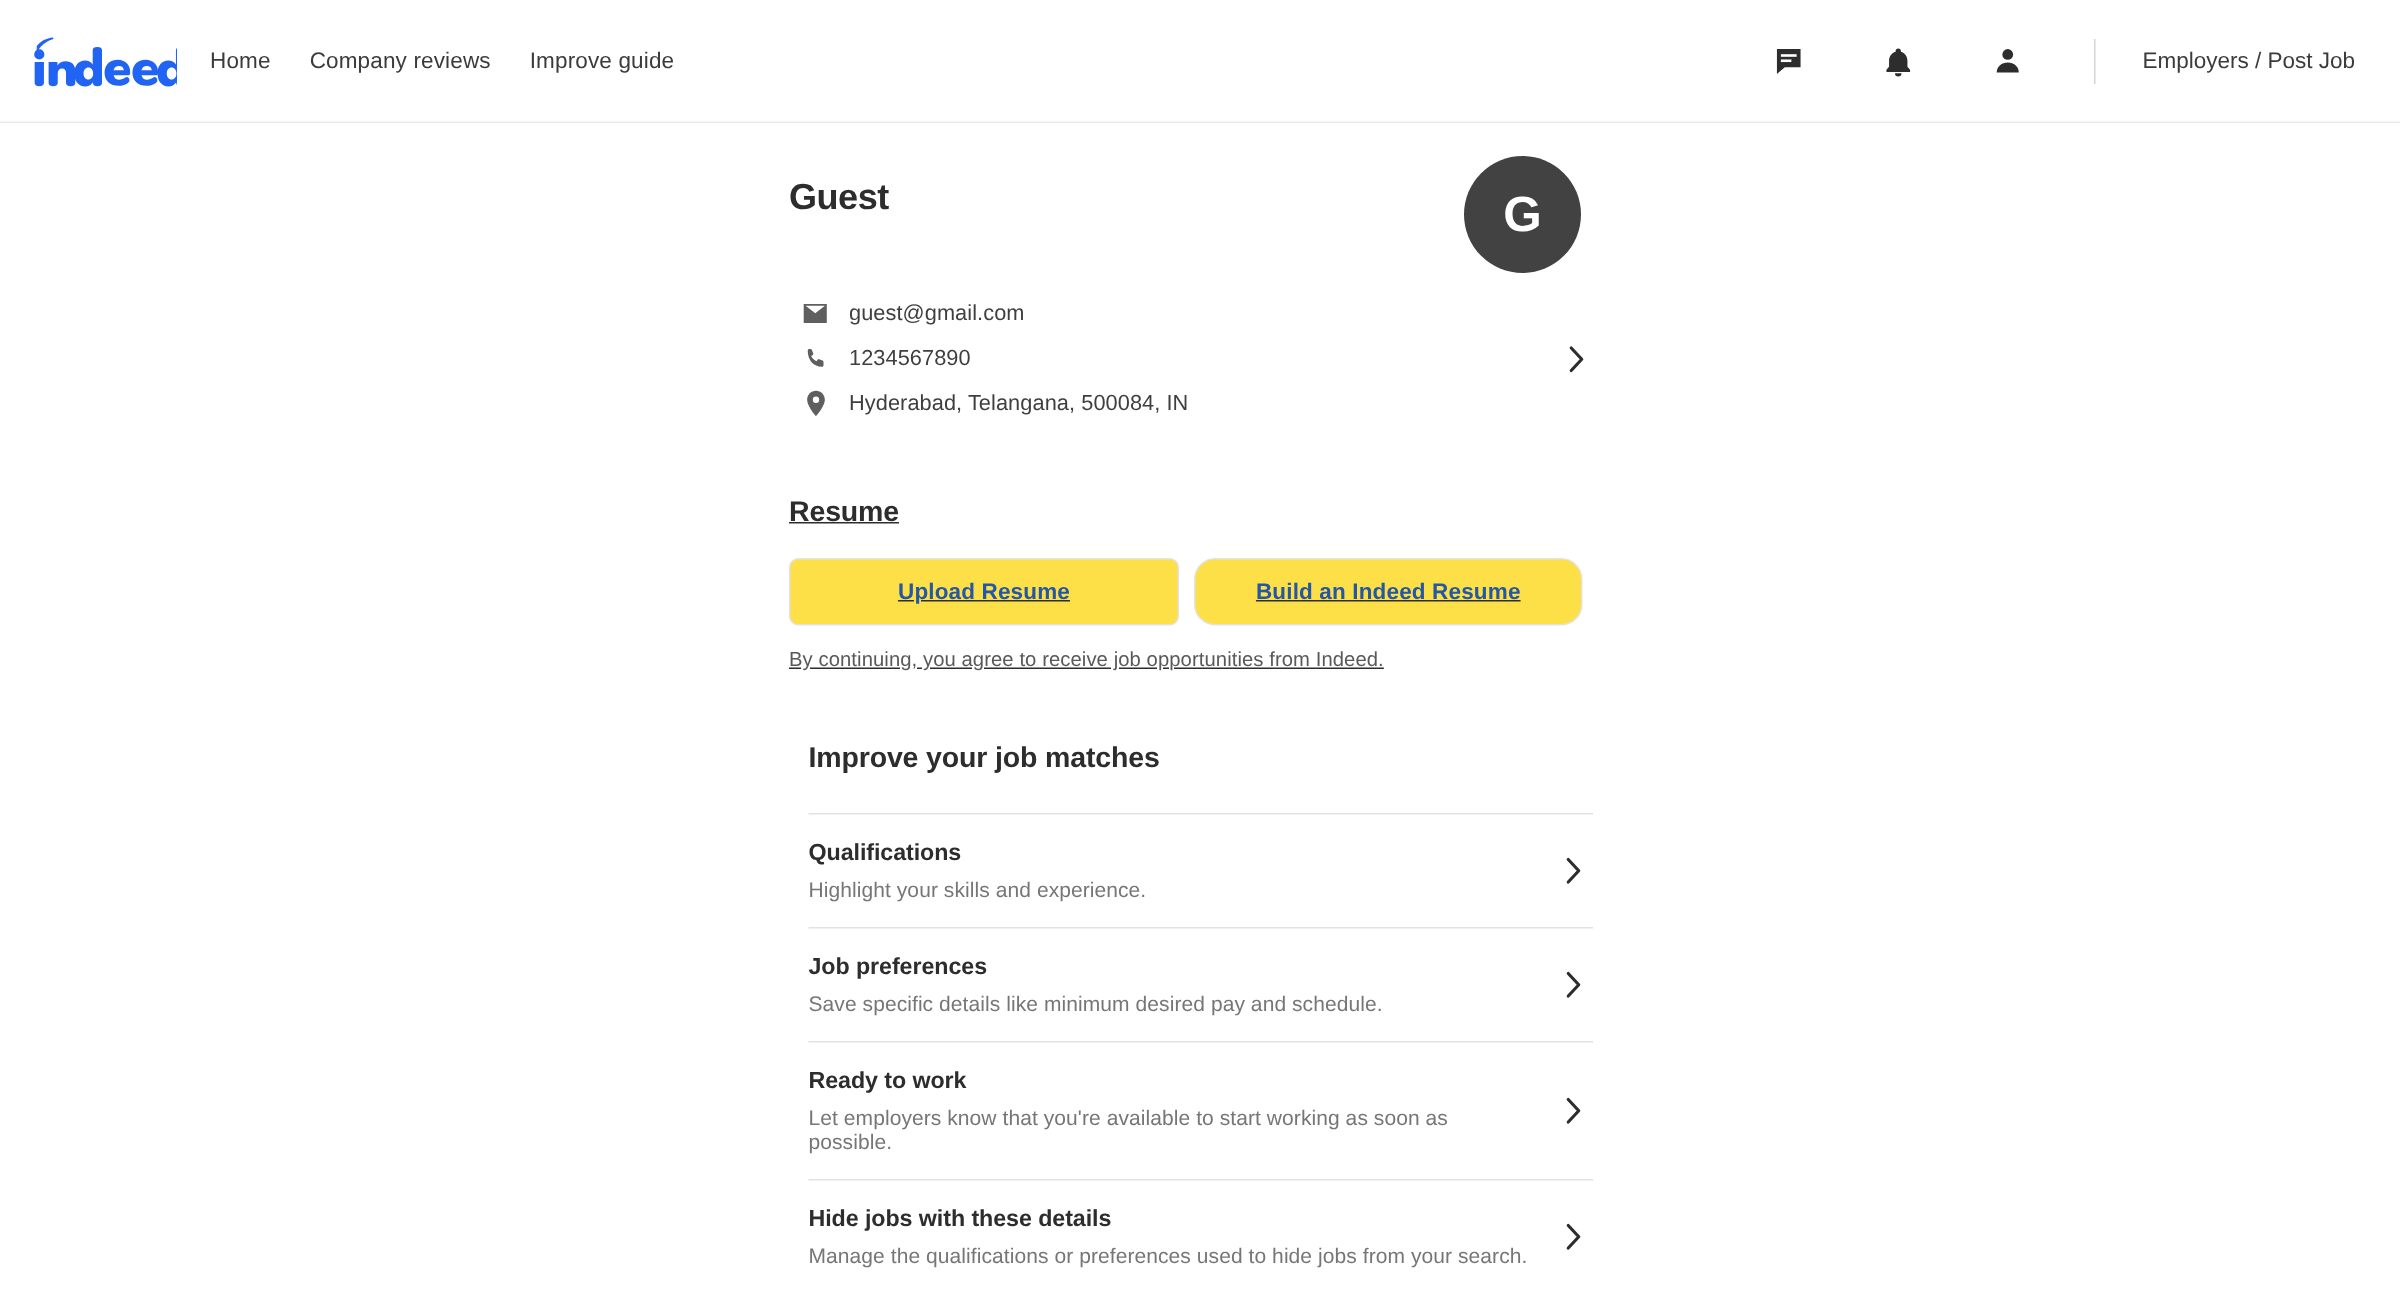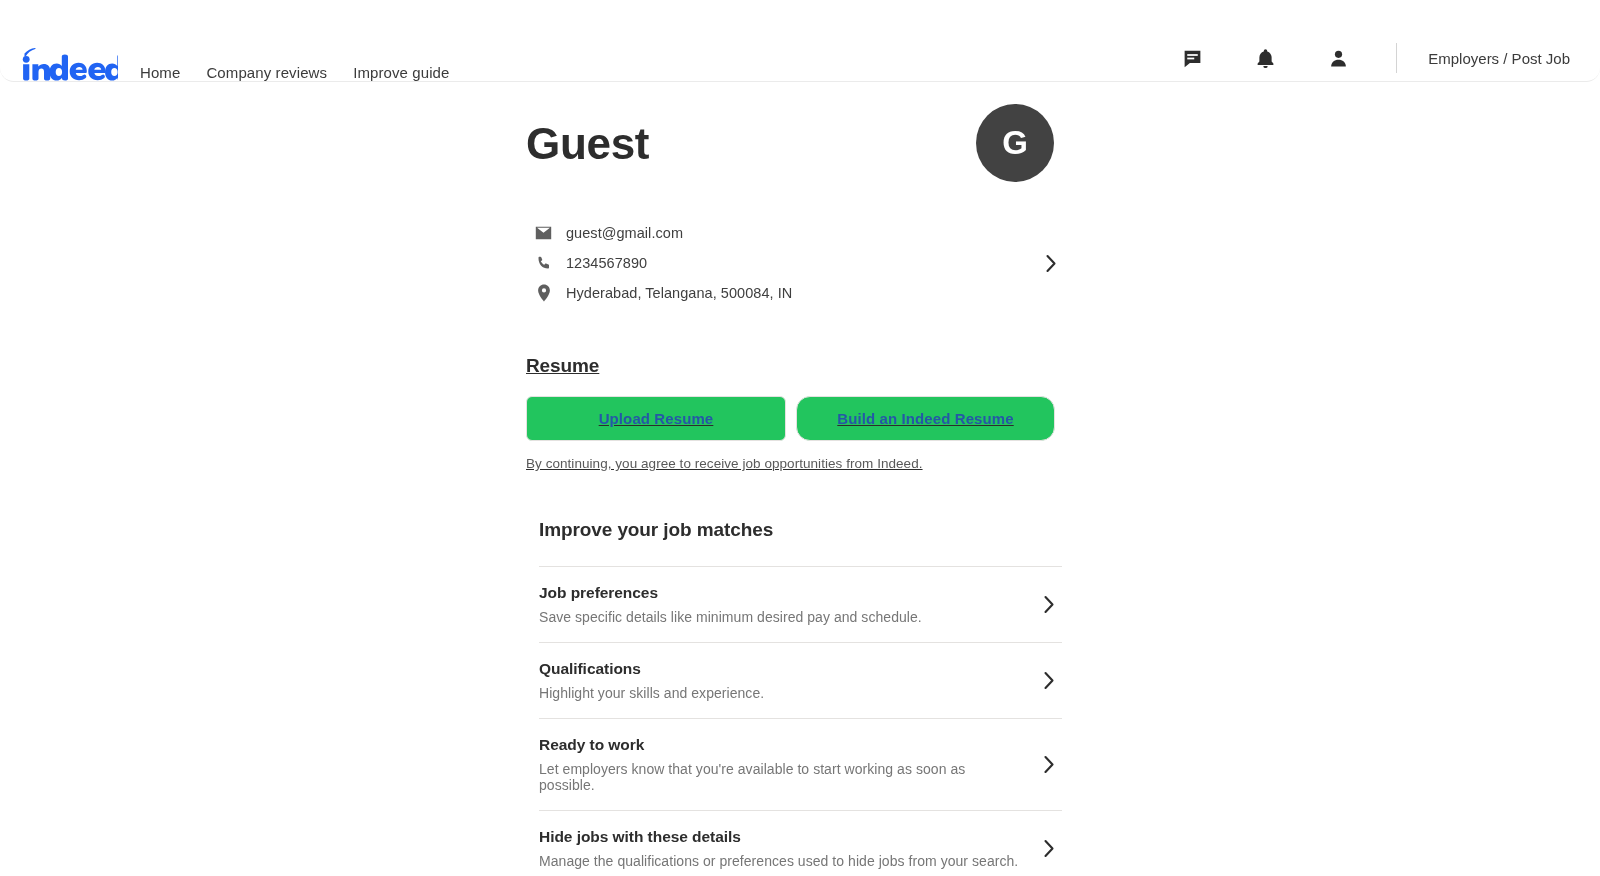--- a/index.html
+++ b/index.html
@@ -14,23 +14,22 @@
     overflow: hidden;
   }
 
   
   .header {
     height: 82px;
     width: 100%;
     background: #ffffff;
     border-bottom: 1px solid #ebebeb;
     display: flex;
-    align-items: flex-end;
+    align-items: center;
     padding: 0 22px 0 18px;
-    border-radius: 14px;
   }
 
   .logo {
     width: 100px;
     height: 34px;
     margin-right: 22px;
     flex: 0 0 auto;
     display: block;
   }
 
@@ -97,21 +96,21 @@
   }
 
   .profile-head {
     display: flex;
     align-items: flex-start;
     justify-content: space-between;
     height: 86px;
   }
 
   .profile-name {
-    font-size: 44px;
+    font-size: 24px;
     font-weight: bold;
     color: #2d2d2d;
     letter-spacing: -0.3px;
     line-height: 1.2;
     padding-top: 14px;
   }
 
   .avatar {
     width: 78px;
     height: 78px;
@@ -123,21 +122,21 @@
     display: flex;
     align-items: center;
     justify-content: center;
     flex: 0 0 auto;
     margin-right: 8px;
   }
 
   
   .contact {
     position: relative;
-    margin-top: 28px;
+    margin-top: 4px;
     padding-left: 8px;
   }
 
   .contact-row {
     display: flex;
     align-items: center;
     height: 30px;
     gap: 13px;
   }
 
@@ -182,21 +181,21 @@
   .resume-buttons {
     display: flex;
     gap: 10px;
     margin-top: 19px;
   }
 
   .btn-outline {
     height: 45px;
     border: 1px solid #e4e2e0;
     border-radius: 6px;
-    background: #22c55e;
+    background: #fde047;
     color: #2557a7;
     font-size: 15px;
     font-weight: bold;
     font-family: "Liberation Sans", sans-serif;
     cursor: pointer;
     display: flex;
     align-items: center;
     justify-content: center;
     letter-spacing: 0.1px;
   }
@@ -362,32 +361,32 @@
 
       <div class="disclaimer">By continuing, you agree to receive job opportunities from Indeed.</div>
     </div>
 
     <div class="improve-section">
       <div class="section-title">Improve your job matches</div>
 
       <div class="improve-list">
 
         <div class="improve-row">
-          <div class="improve-row-title">Job preferences</div>
-          <div class="improve-row-desc">Save specific details like minimum desired pay and schedule.</div>
+          <div class="improve-row-title">Qualifications</div>
+          <div class="improve-row-desc">Highlight your skills and experience.</div>
           <span class="row-chevron">
             <svg width="12" height="19" viewBox="0 0 12 19" fill="none" stroke="#2d2d2d" stroke-width="2.1" stroke-linecap="round" stroke-linejoin="round">
               <polyline points="2.5,2 9.5,9.5 2.5,17"></polyline>
             </svg>
           </span>
         </div>
 
         <div class="improve-row">
-          <div class="improve-row-title">Qualifications</div>
-          <div class="improve-row-desc">Highlight your skills and experience.</div>
+          <div class="improve-row-title">Job preferences</div>
+          <div class="improve-row-desc">Save specific details like minimum desired pay and schedule.</div>
           <span class="row-chevron">
             <svg width="12" height="19" viewBox="0 0 12 19" fill="none" stroke="#2d2d2d" stroke-width="2.1" stroke-linecap="round" stroke-linejoin="round">
               <polyline points="2.5,2 9.5,9.5 2.5,17"></polyline>
             </svg>
           </span>
         </div>
 
         <div class="improve-row">
           <div class="improve-row-title">Ready to work</div>
           <div class="improve-row-desc">Let employers know that you're available to start working as soon as possible.</div>

